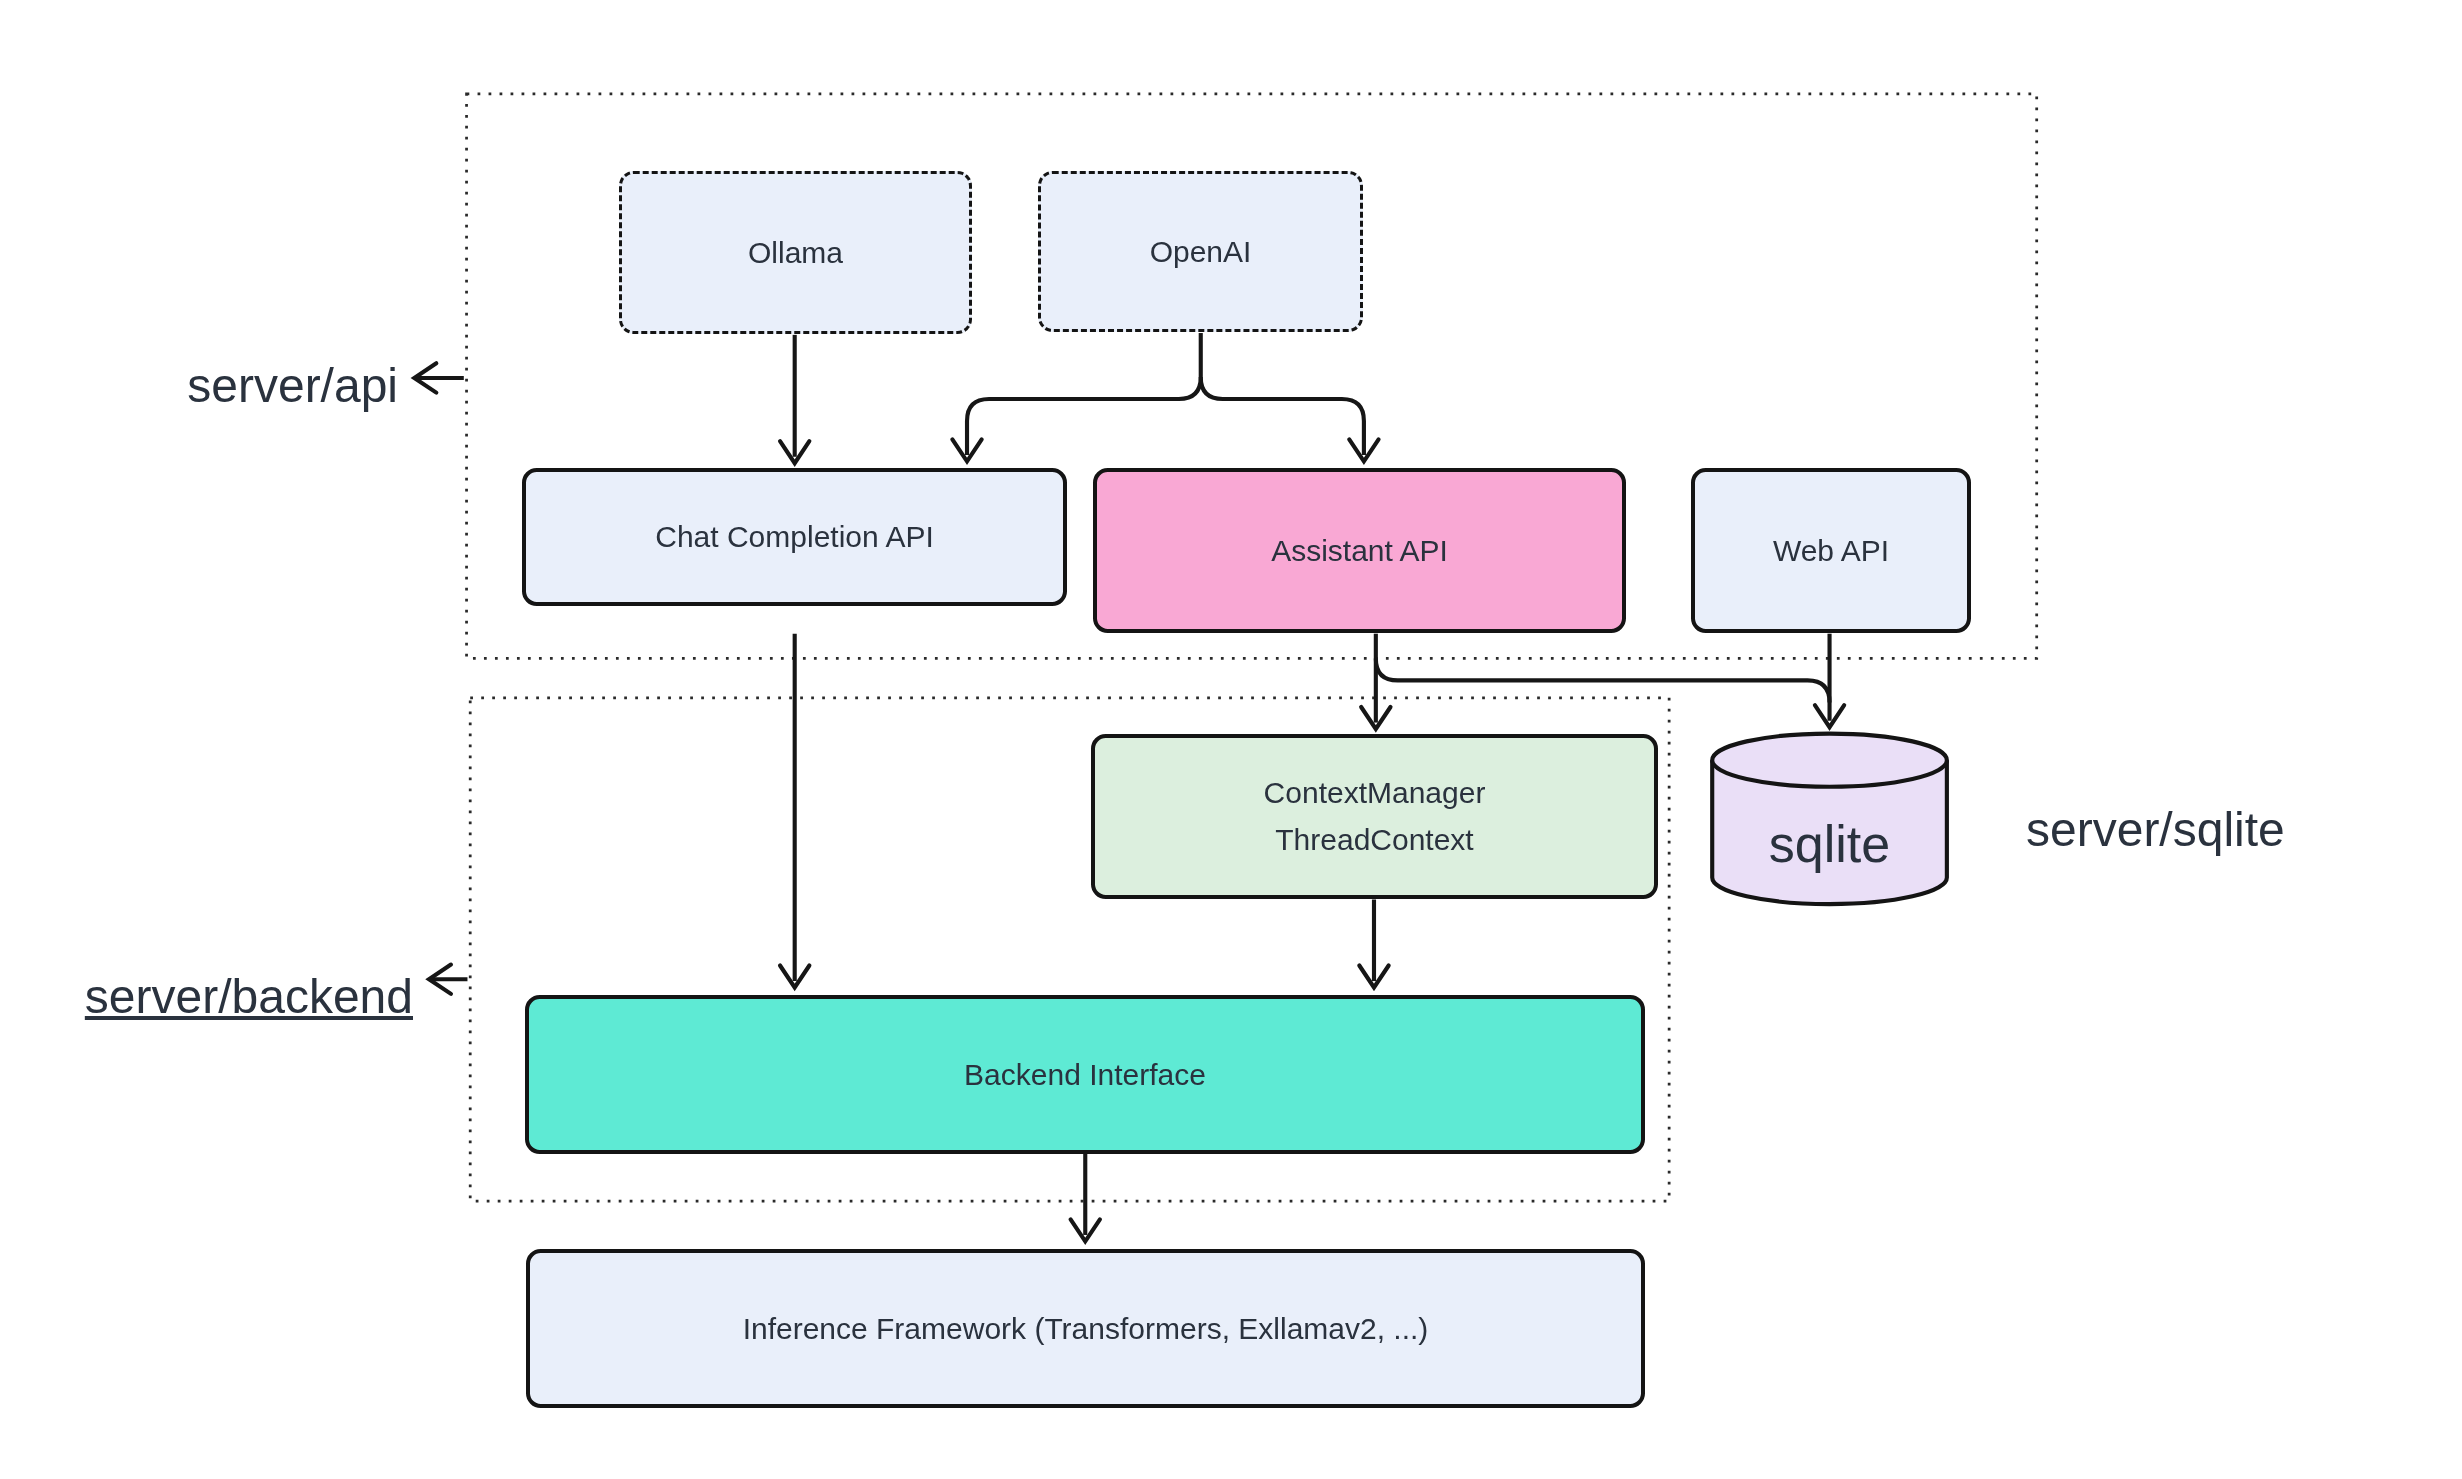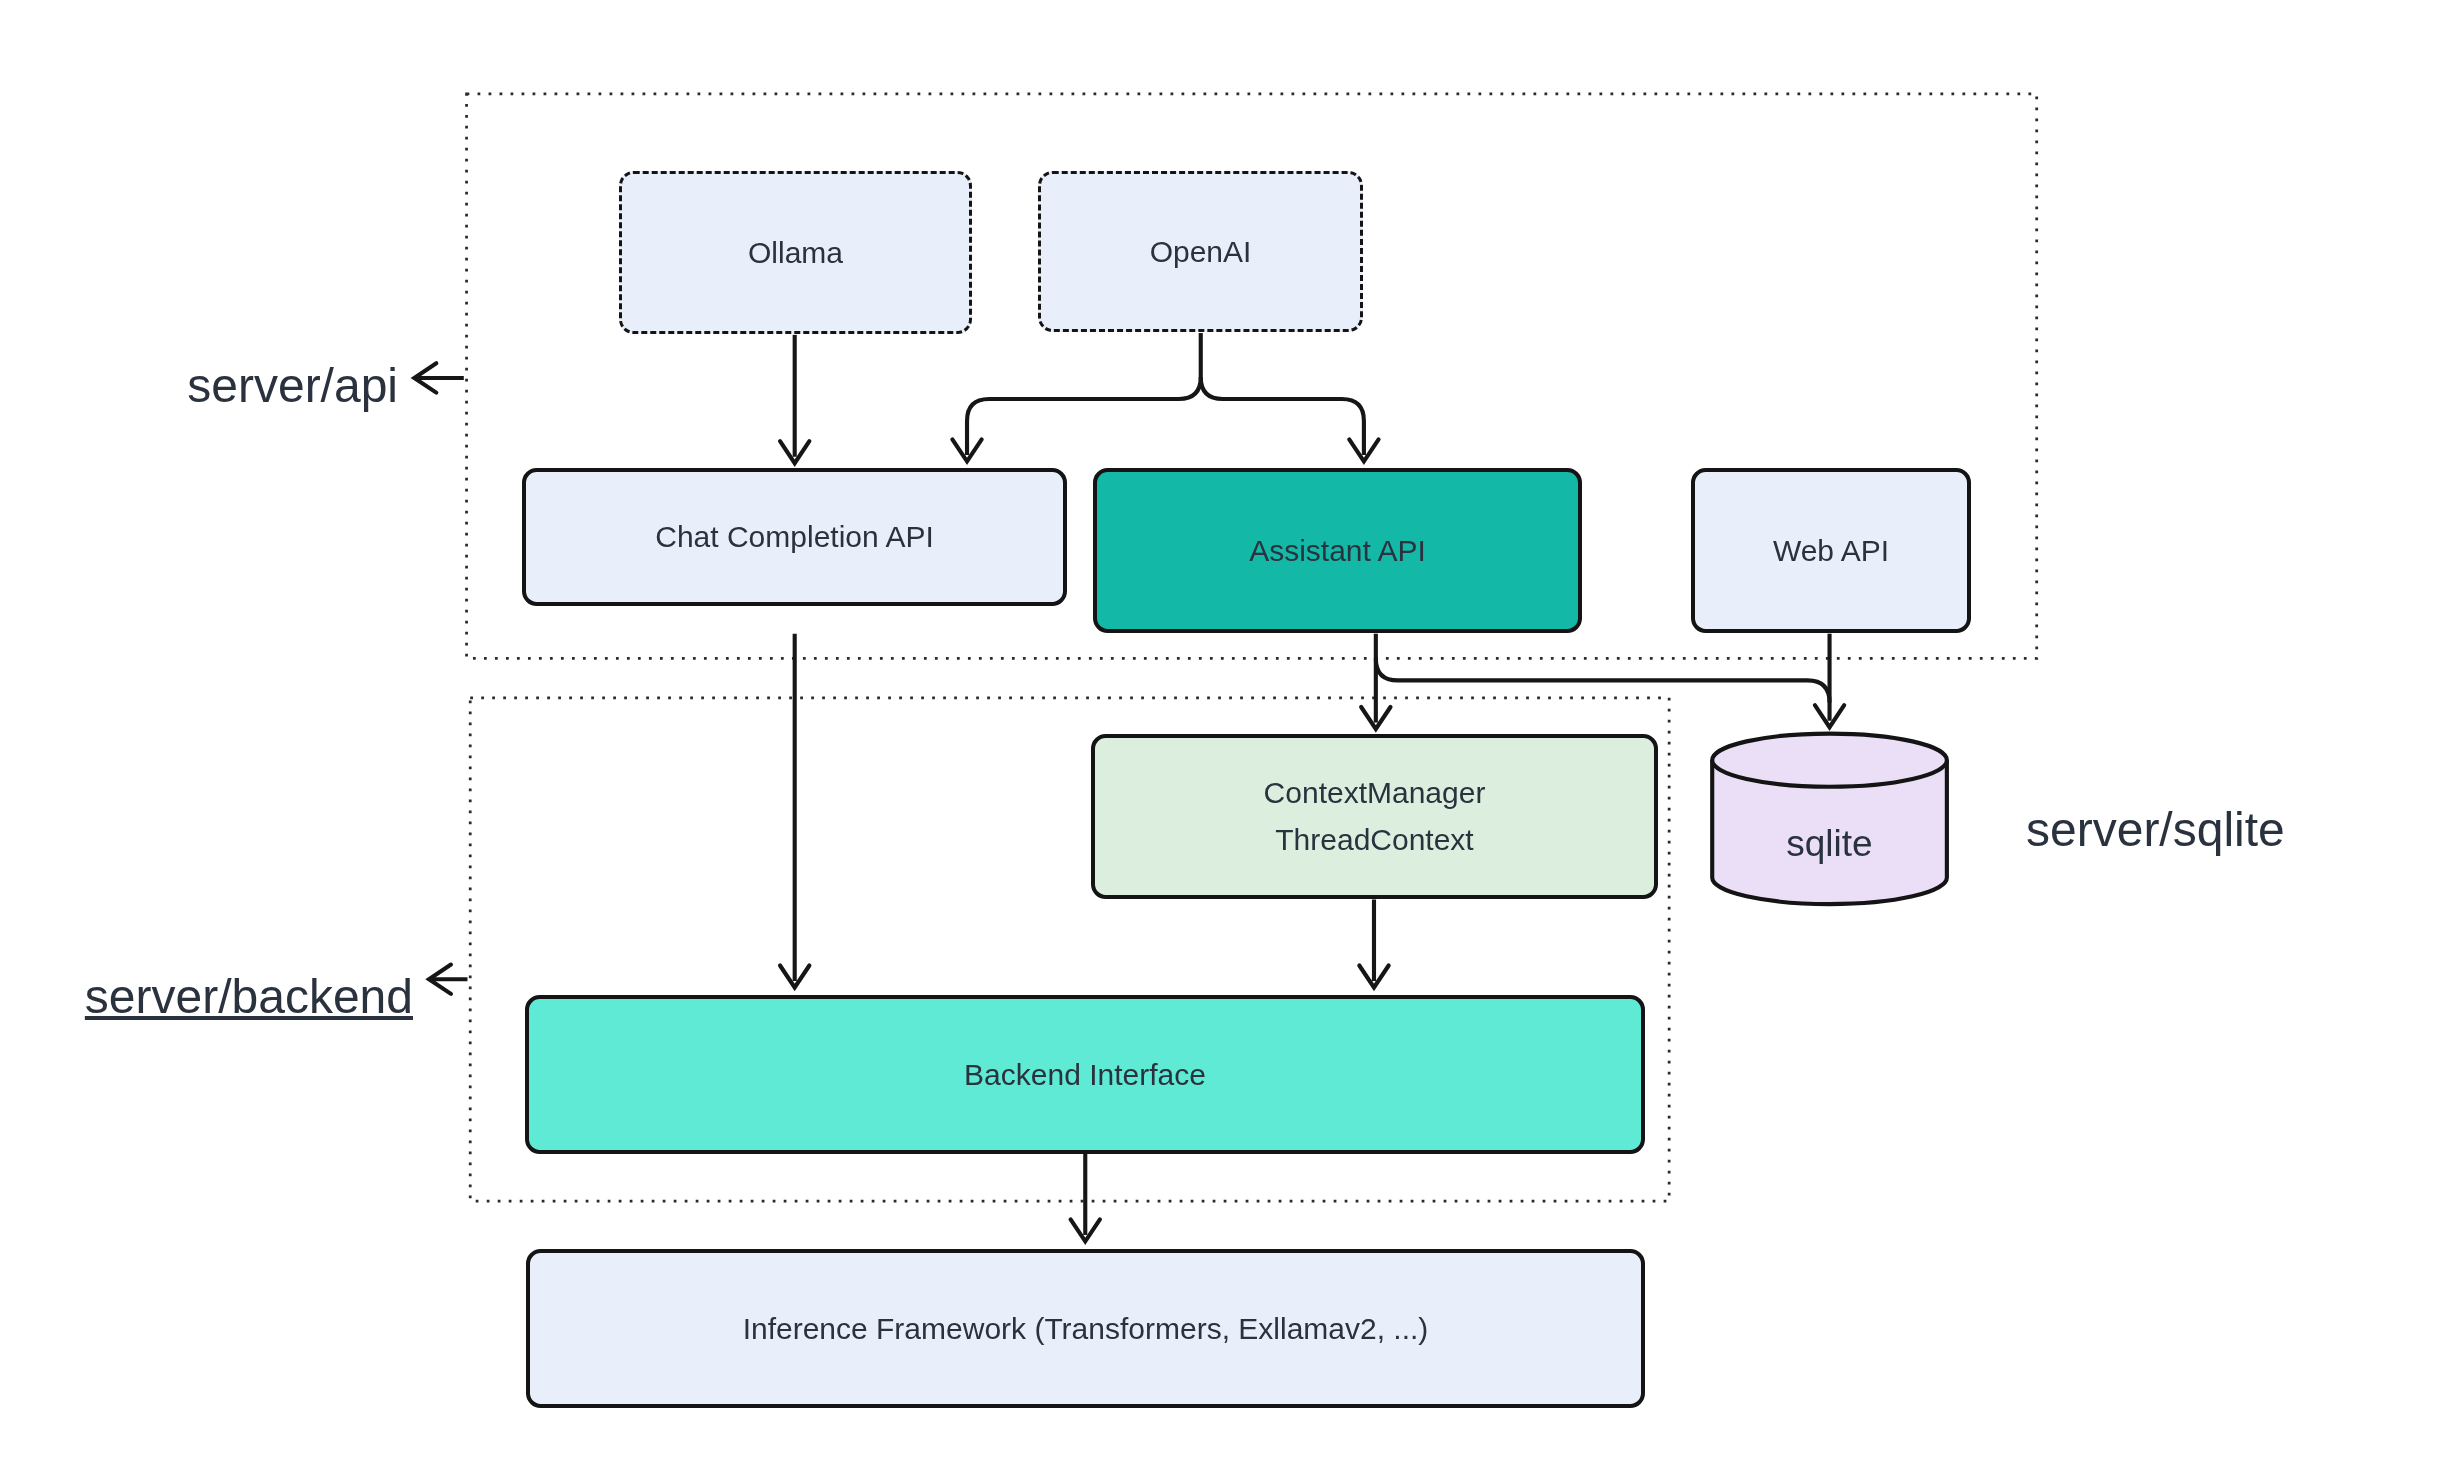--- a/index.html
+++ b/index.html
@@ -40,21 +40,21 @@
     font-size: 48px;
     color: var(--text, #2a323e);
     display: flex;
     align-items: center;
     margin-top: 8px;
   }
   .outer-label.right-align { justify-content: flex-end; text-align: right; }
   .outer-label.left-align { justify-content: flex-start; text-align: left; }
   .cyl-label {
     position: absolute;
-    font-size: 37px;
+    font-size: 52px;
     color: var(--text, #2a323e);
     display: flex;
     align-items: center;
     justify-content: center;
   }
   .edge { stroke: var(--edge, #161616); stroke-width: 4.5; fill: none; }
   .arrowhead { stroke: var(--edge, #161616); stroke-width: 4.5; fill: none; stroke-linecap: round; }
   .container-rect { fill: none; stroke: var(--container-border, #2a2a2a); stroke-width: 3; }
   .cylinder { fill: #eadff7; stroke: var(--node-border, #141414); stroke-width: 4.5; }
 </style>
@@ -111,21 +111,21 @@
   </div>
 
   <div class="node dashed" style="left:1038px; top:171px; width:325px; height:161px;">
     <span>OpenAI</span>
   </div>
 
   <div class="node" style="left: 522px; top: 468px; width: 545px; height: 138px; background-color: rgb(233, 239, 250);">
     <span>Chat Completion API</span>
   </div>
 
-  <div class="node" style="left: 1093px; top: 468px; width: 489px; height: 165px; background-color: #14b8a6;">
+  <div class="node" style="left: 1093px; top: 468px; width: 533px; height: 165px; background-color: #f9a8d4;">
     <span>Assistant API</span>
   </div>
 
   <div class="node" style="left: 1691px; top: 468px; width: 280px; height: 165px; background-color: rgb(233, 239, 250);">
     <span>Web API</span>
   </div>
 
   <div class="node" style="left: 1091px; top: 734px; width: 567px; height: 165px; background-color: rgb(220, 239, 222);">
     <div class="two-line">
       <div>ContextManager</div>

